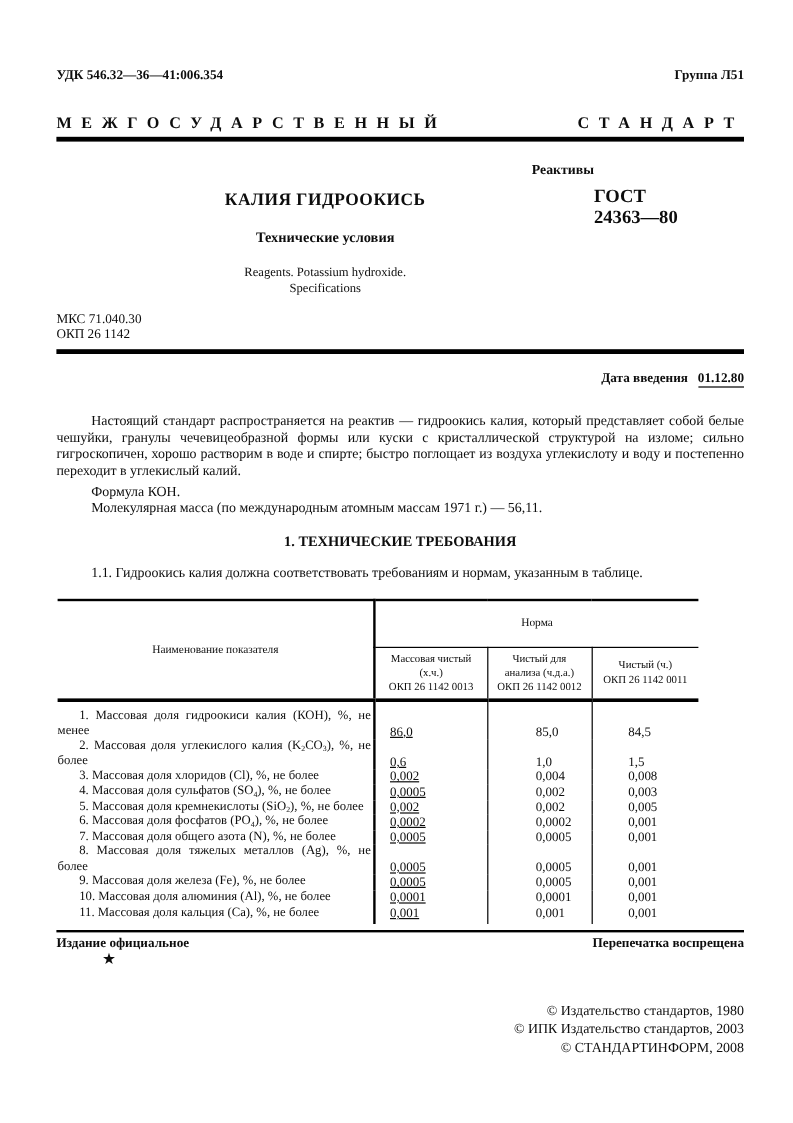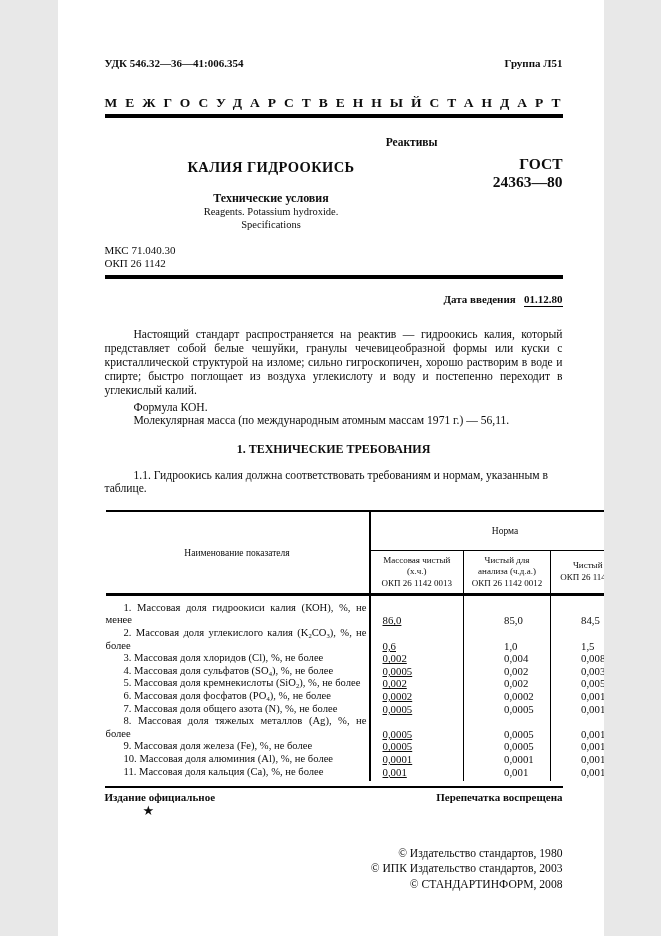--- a/index.html
+++ b/index.html
@@ -1,19 +1,19 @@
 <!DOCTYPE html>
 <html><head>
 <meta charset="utf-8">
 <style>
   * { margin: 0; padding: 0; box-sizing: border-box; }
   html, body { background: #e8e8e8; }
   .page {
     position: relative;
-    width: 546px; height: 936px;
+    width: 661px; height: 936px;
     margin: 0 auto;
     background: #ffffff;
     color: #0d0d0d;
     font-family: "Liberation Serif", "DejaVu Serif", serif;
     overflow: hidden;
   }
   .content { margin: 0 41px 0 47px; }
 
   .udk-row {
     padding-top: 57px;
@@ -29,23 +29,23 @@
   .msk-row .w1, .msk-row .w2 { letter-spacing: 8px; }
   .rule-thick { height: 4px; background: #000; }
   .rule1 { margin-top: 3px; }
   .rule2 { margin-top: 6px; }
 
   .title-row { display: flex; margin-top: 18px; }
   .title-center { flex: 1; text-align: center; }
   .t-category { font-weight: bold; font-size: 11.5px; text-align: right; }
   .t-main { font-weight: bold; font-size: 14.5px; margin-top: 11px; letter-spacing: 0.4px; }
   .t-sub { font-weight: bold; font-size: 12px; margin-top: 15px; }
-  .t-en { font-size: 10.5px; line-height: 12.5px; }
+  .t-en { font-size: 10.5px; margin-top: 16px; line-height: 12.5px; }
   .gost-block {
-    width: 125px; text-align: right;
+    width: 125px; text-align: left;
     font-weight: bold; font-size: 15.5px; line-height: 17.5px;
     padding-top: 19px;
   }
   .mks-block { margin-top: 13px; font-size: 11px; line-height: 12.5px; }
 
   .date-row { margin-top: 14px; text-align: right; font-weight: bold; font-size: 11px; }
   .date-value { border-bottom: 1.5px solid #000; padding-bottom: 1px; }
 
   .body-text { font-size: 11.6px; line-height: 13.9px; }
   .para { margin-top: 23px; text-align: justify; text-indent: 29px; }

